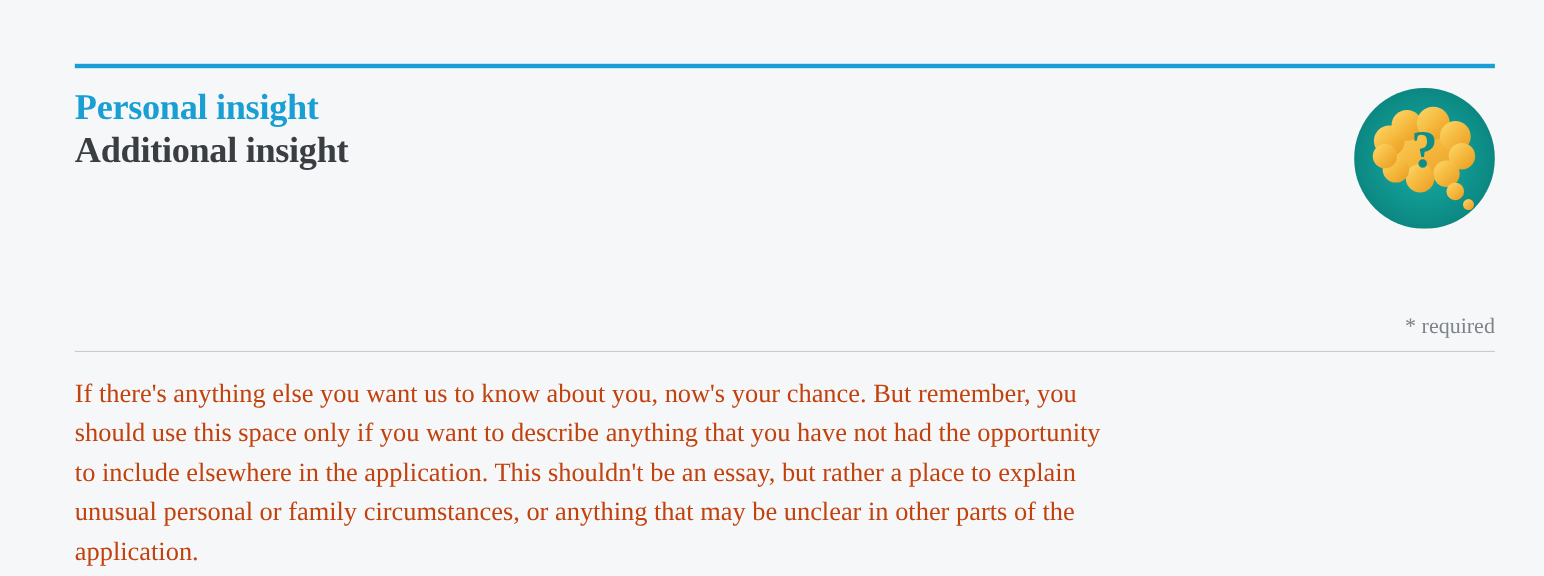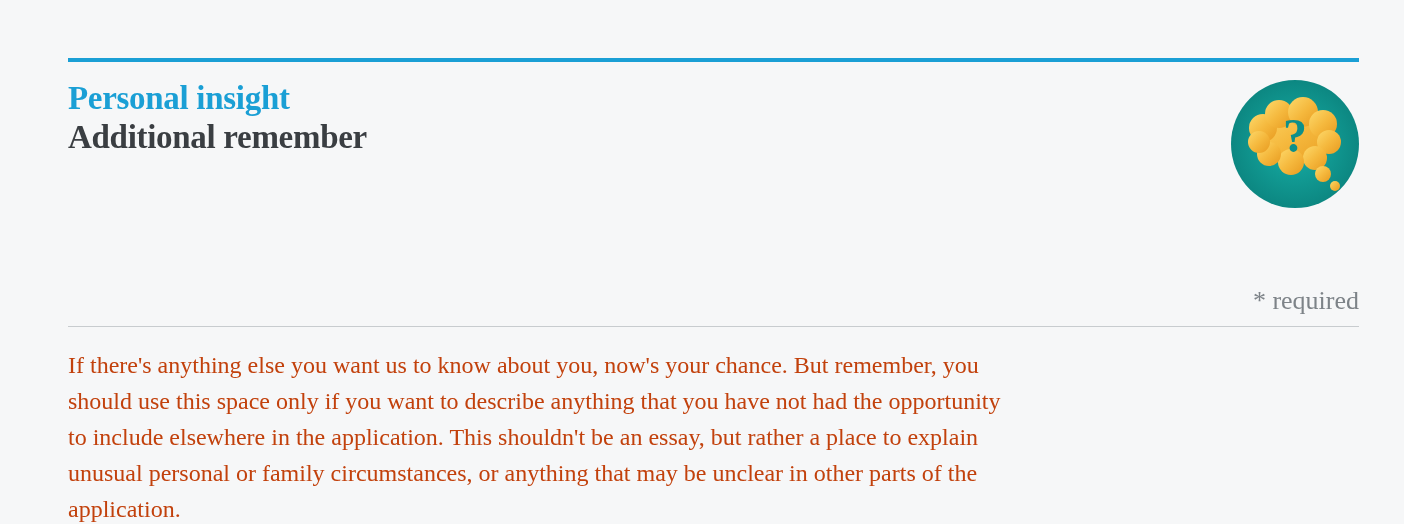--- a/index.html
+++ b/index.html
@@ -41,21 +41,21 @@
     }
     .badge {
       width: 128px;
       height: 128px;
       position: relative;
       margin-top: 0;
     }
     .req-row {
       text-align: right;
       color: #7d8388;
-      font-size: 26px;
+      font-size: 20px;
       margin-top: 78px;
       margin-bottom: 10px;
     }
     .divider {
       height: 1px;
       background: #c8cccf;
       margin-bottom: 20px;
     }
     .body-text {
       color: #c2410c;
@@ -66,21 +66,21 @@
   </style>
 </head>
 <body>
 
 <div class="page">
   <div class="top-border"></div>
 
   <div class="header-row">
     <div class="titles">
       <div class="eyebrow">Personal insight</div>
-      <div class="title">Additional remember</div>
+      <div class="title">Additional insight</div>
     </div>
     <div class="badge">
       <svg width="128" height="128" viewBox="0 0 128 128">
         <defs>
           <radialGradient id="bgGrad" cx="50%" cy="50%" r="60%">
             <stop offset="0%" stop-color="#17b0a7"></stop>
             <stop offset="100%" stop-color="#0a7f7a"></stop>
           </radialGradient>
           <linearGradient id="bubbleGrad" x1="0%" y1="0%" x2="100%" y2="100%">
             <stop offset="0%" stop-color="#fdd96b"></stop>

